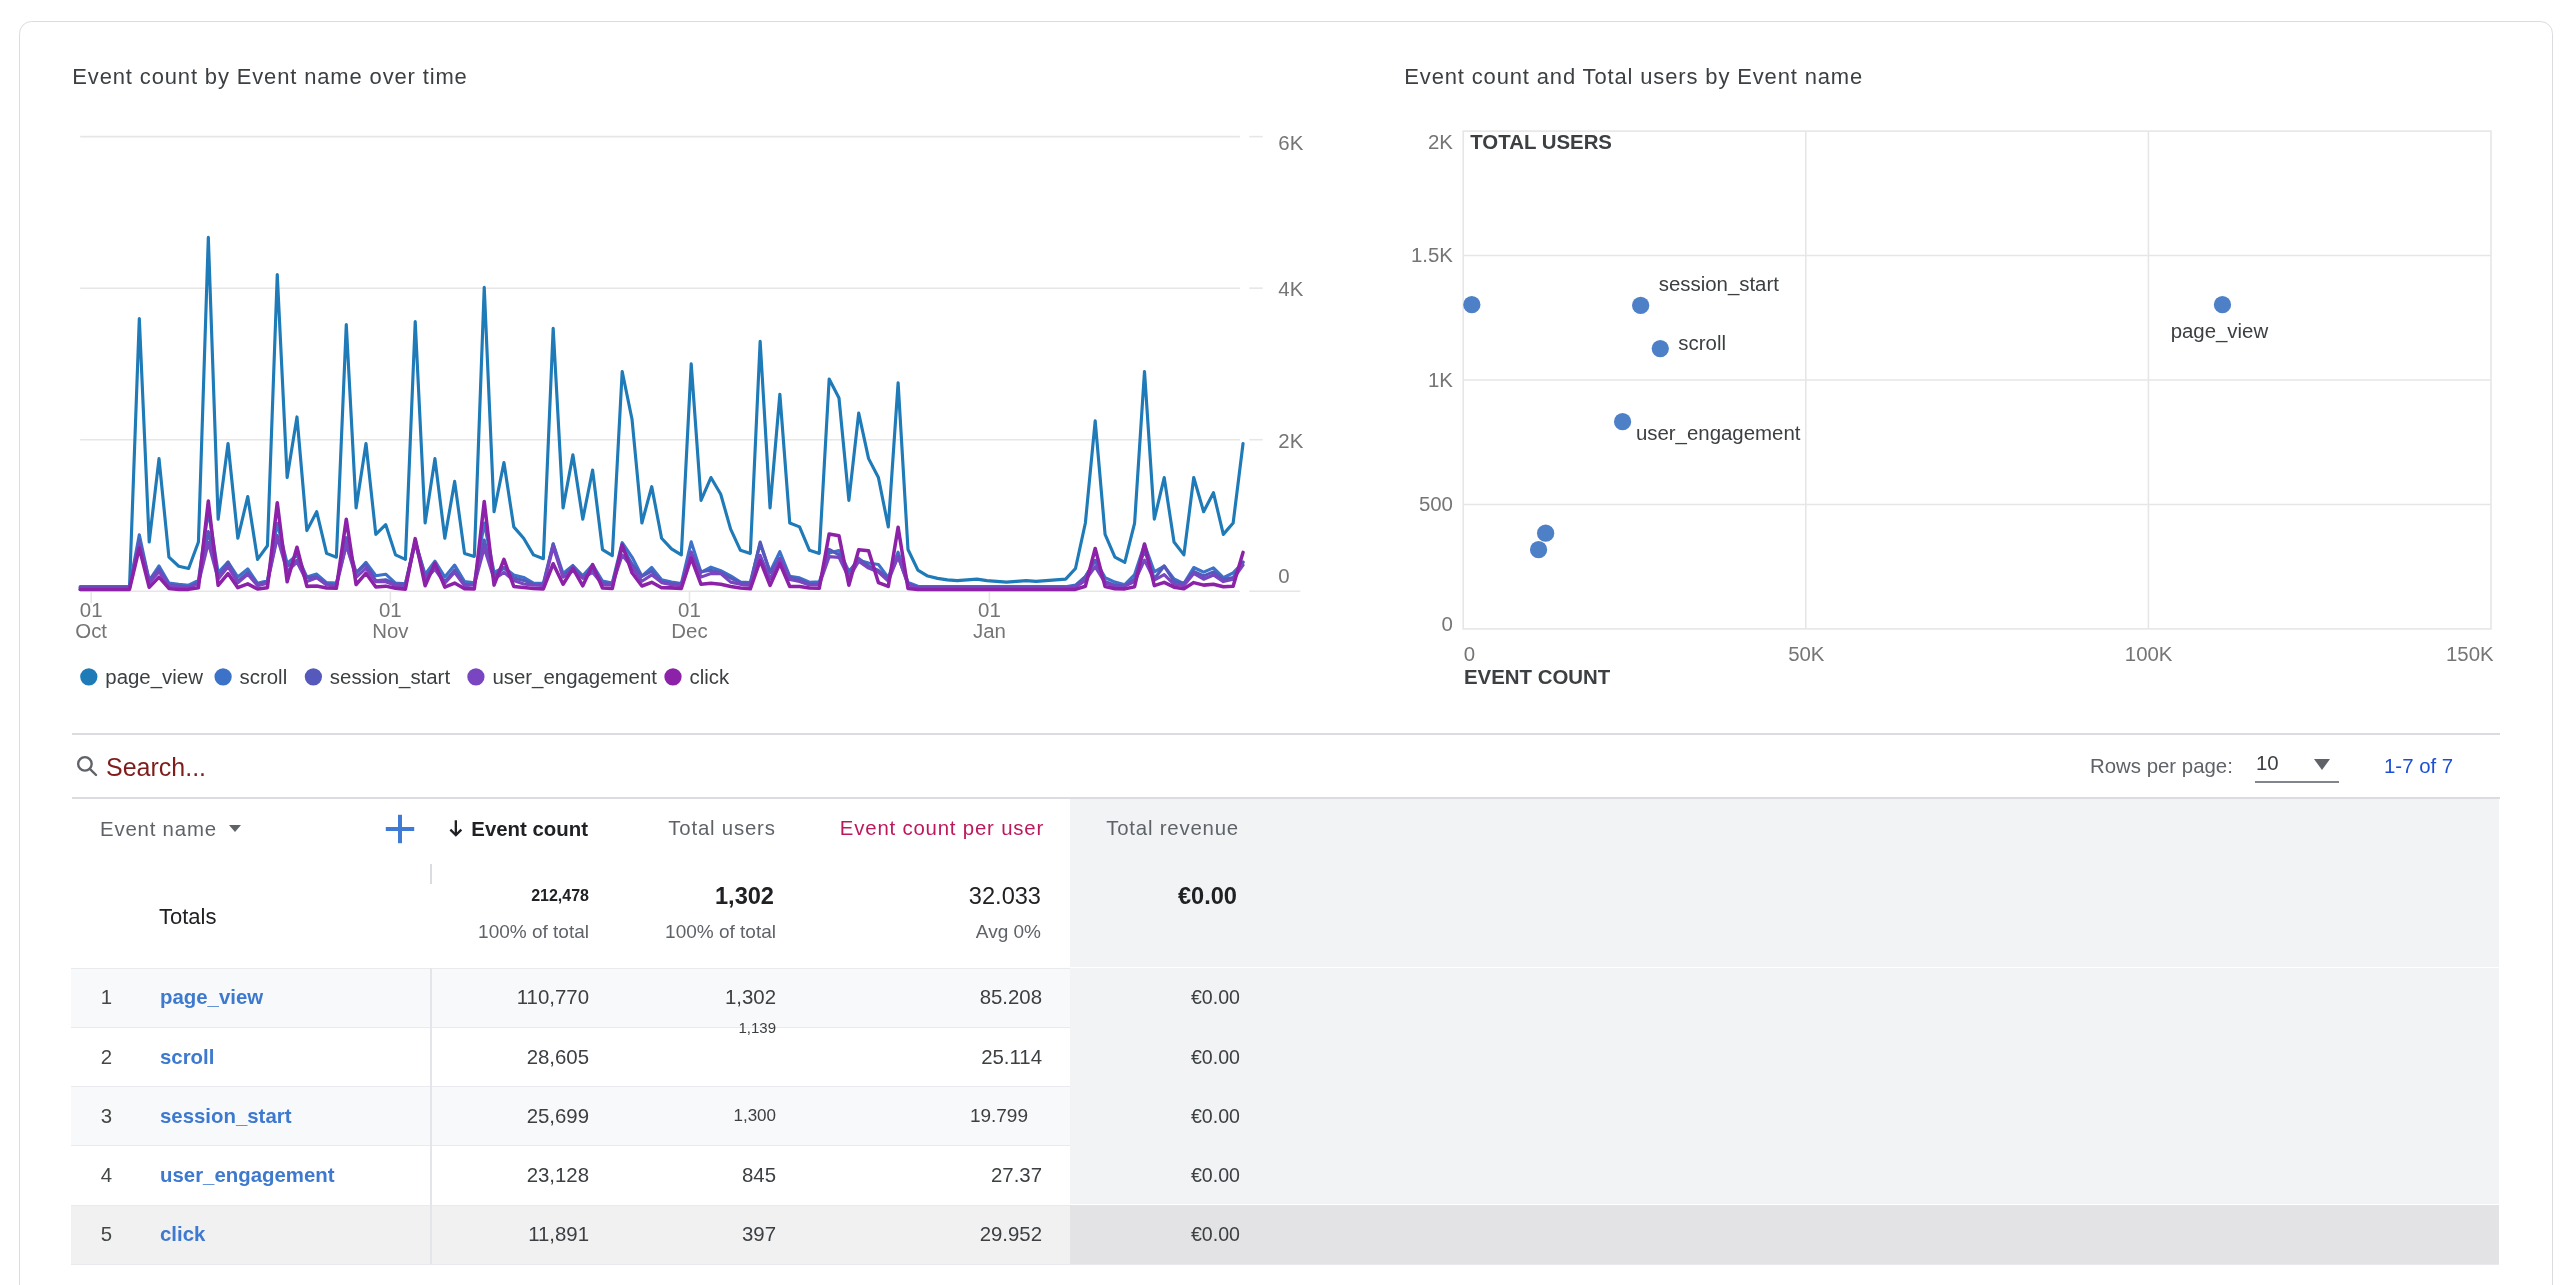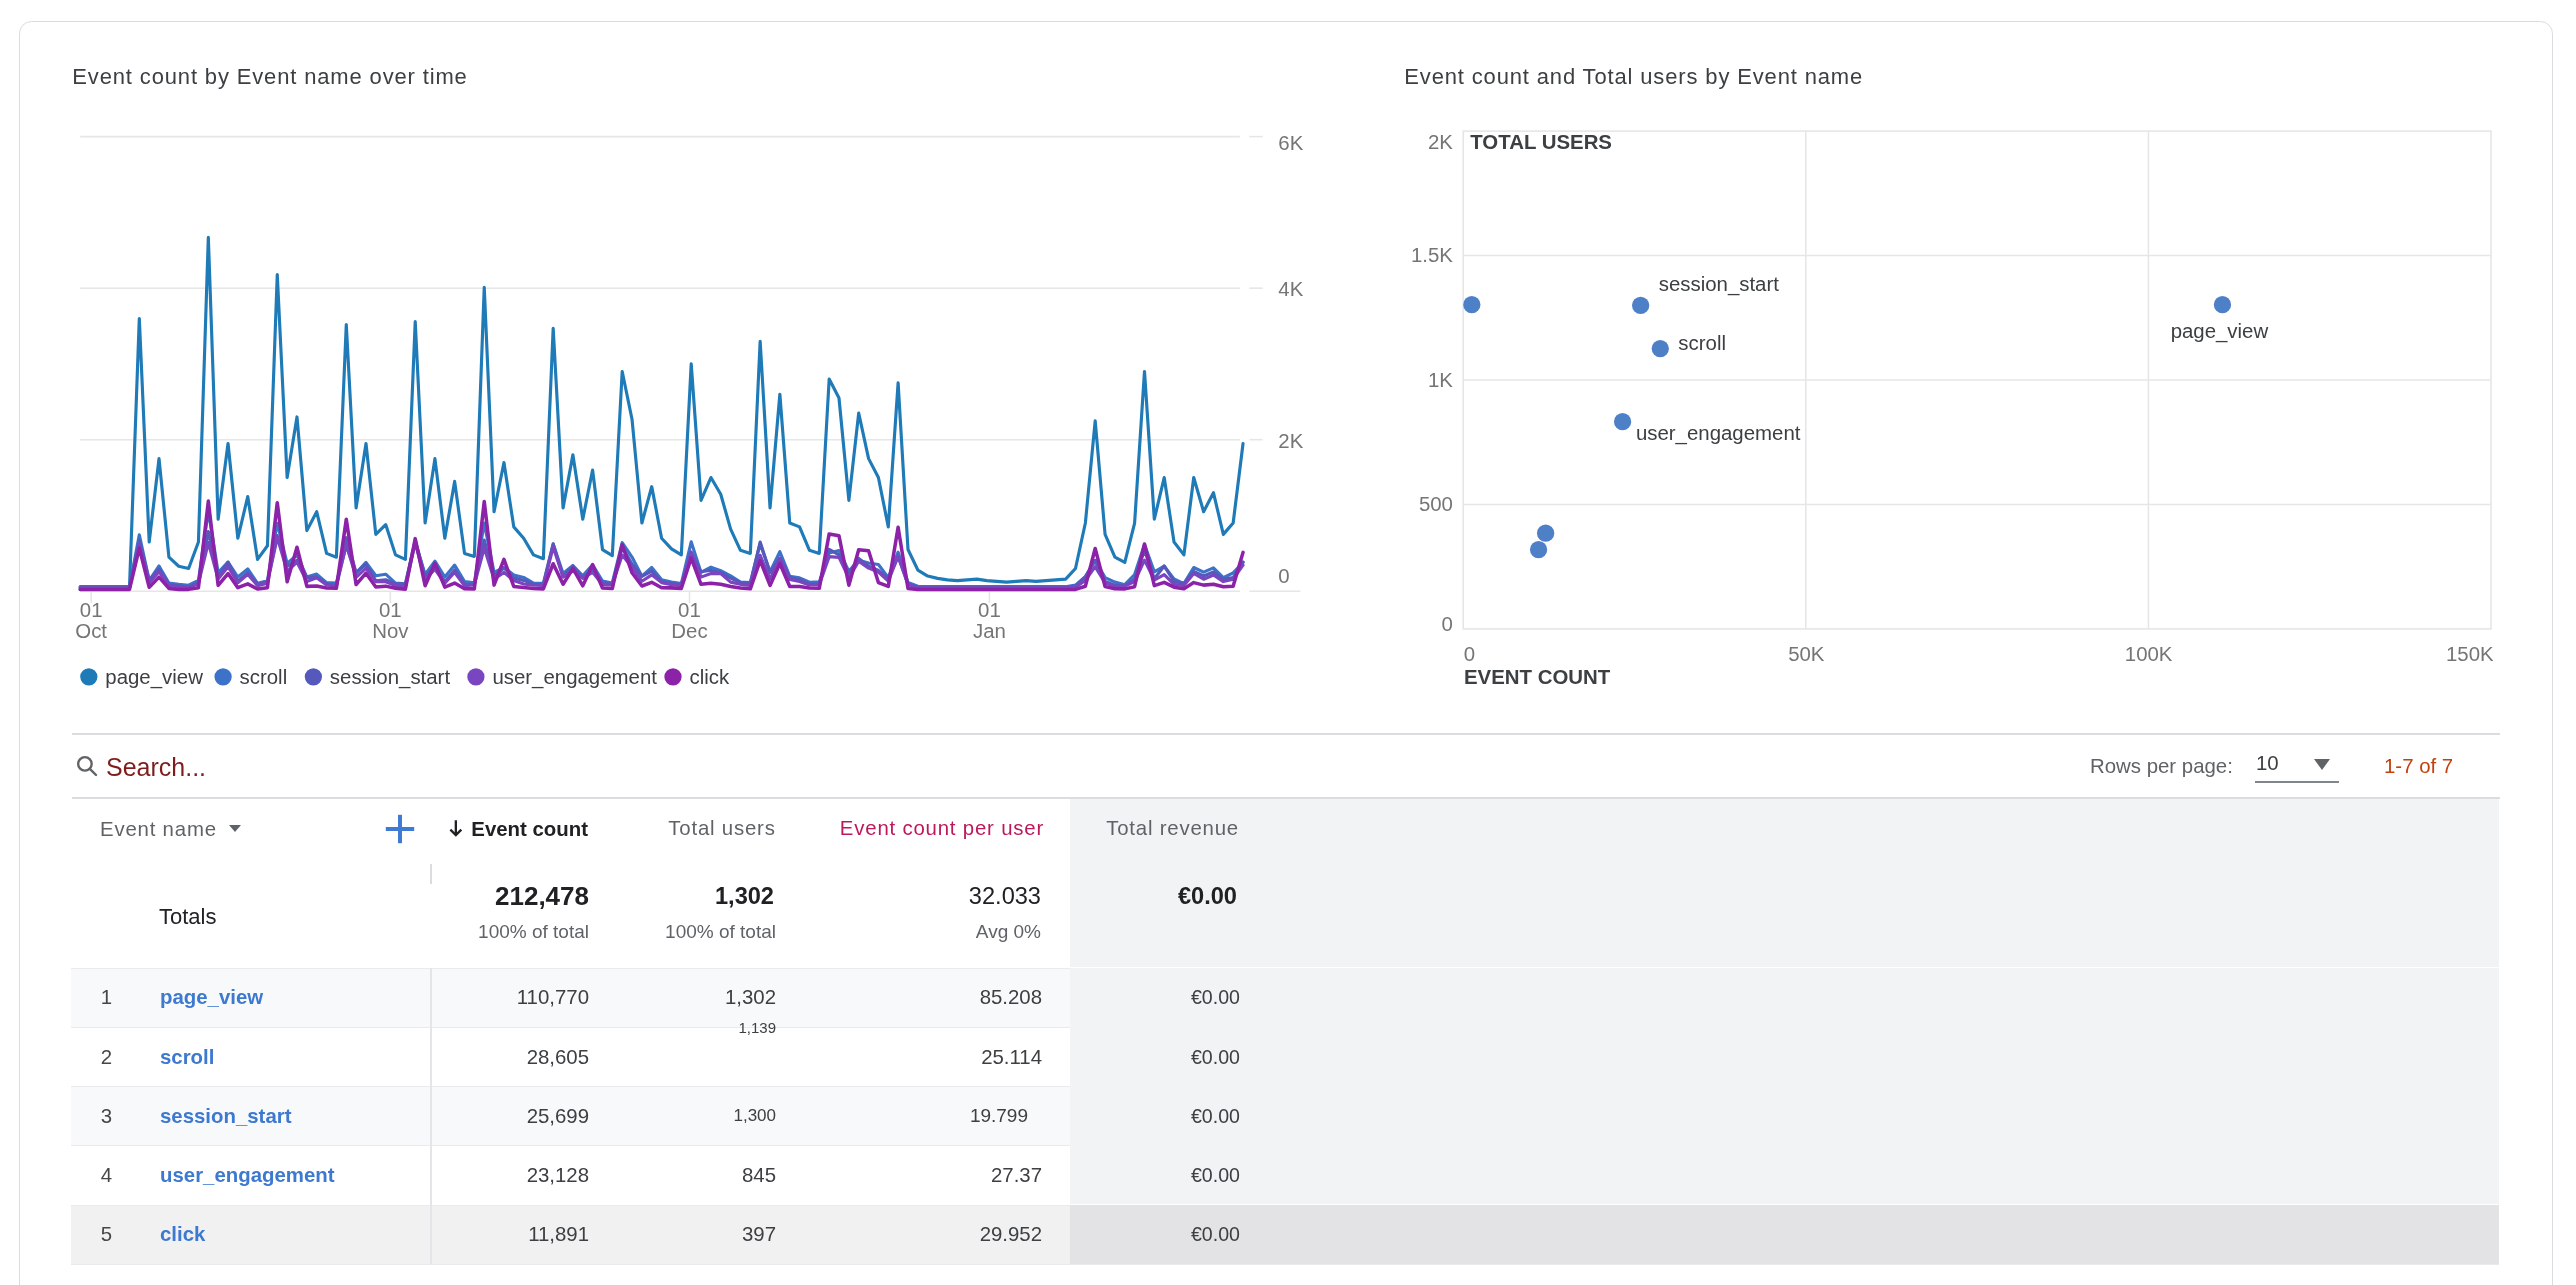--- a/index.html
+++ b/index.html
@@ -83,21 +83,21 @@
 <div style="position:absolute;left:72px;top:733px;width:2428px;height:1.6px;background:#dadce0"></div>
 <svg style="position:absolute;left:73px;top:752px" width="27" height="27" viewBox="0 0 34 34">
     <circle cx="15" cy="15" r="8.5" fill="none" stroke="#5f6368" stroke-width="3"></circle>
     <line x1="21.5" y1="21.5" x2="29" y2="29" stroke="#5f6368" stroke-width="3" stroke-linecap="round"></line>
   </svg>
 <div class="lt" style="left:106px;top:767px;color:#7f1d1d;font-size:25px">Search...</div>
 <div class="lt" style="left:2090px;top:766px;color:#5f6368;font-size:20.4px">Rows per page:</div>
 <div class="lt" style="left:2256px;top:763px;color:#3c4043;font-size:20.4px">10</div>
 <div style="position:absolute;left:2255px;top:781px;width:84px;height:1.6px;background:#80868b"></div>
 <div style="position:absolute;left:2314px;top:759px;width:0;height:0;border-left:8.6px solid transparent;border-right:8.6px solid transparent;border-top:11px solid #5f6368"></div>
-<div class="lt" style="left:2384px;top:766px;color:#c2410c;font-size:20.4px">1-7 of 7</div>
+<div class="lt" style="left:2384px;top:766px;color:#1d4ed8;font-size:20.4px">1-7 of 7</div>
 
 <div style="position:absolute;left:72px;top:797px;width:2428px;height:1.6px;background:#dadce0"></div>
 <div style="position:absolute;left:1070px;top:799px;width:1429px;height:55px;background:#f1f3f4;border-bottom:0.8px solid #e0e0e0"></div>
 <div class="lt" style="left:100px;top:829px;color:#5f6368;font-size:20.4px;letter-spacing:0.8px">Event name</div>
 <div style="position:absolute;left:229px;top:825px;width:0;height:0;border-left:6.3px solid transparent;border-right:6.3px solid transparent;border-top:7.9px solid #5f6368"></div>
 <svg style="position:absolute;left:385px;top:814px" width="30" height="30" viewBox="0 0 38 38">
     <line x1="19" y1="1" x2="19" y2="37" stroke="#3f7ad4" stroke-width="5"></line>
     <line x1="1" y1="19" x2="37" y2="19" stroke="#3f7ad4" stroke-width="5"></line>
   </svg>
 <svg style="position:absolute;left:448px;top:819px" width="15.7" height="19" viewBox="0 0 20 24">
@@ -105,21 +105,21 @@
     <polyline points="3,13.5 10,20.5 17,13.5" fill="none" stroke="#202124" stroke-width="3"></polyline>
   </svg>
 <div class="rt" style="right:1988px;top:829px;color:#202124;font-size:20.4px;font-weight:bold">Event count</div>
 <div class="ct" style="left:667px;top:828px;width:110px;text-align:center;color:#5f6368;font-size:20.4px;letter-spacing:0.8px">Total users</div>
 <div class="rt" style="right:1532px;top:828px;color:#be185d;font-size:20.4px;letter-spacing:0.8px">Event count per user</div>
 <div class="ct" style="left:1098px;top:828px;width:141px;text-align:right;color:#5f6368;font-size:20.4px;letter-spacing:0.8px">Total revenue</div>
 
 <div style="position:absolute;left:1070px;top:854px;width:1429px;height:113px;background:#f1f3f4"></div>
 <div style="position:absolute;left:430px;top:864px;width:1.6px;height:19.6px;background:#dadce0"></div>
 <div class="lt" style="left:159px;top:917px;color:#202124;font-size:22px;font-weight:normal">Totals</div>
-<div class="rt" style="right:1987px;top:896px;color:#202124;font-size:26px;font-weight:bold">212,478</div>
+<div class="rt" style="right:1987px;top:896px;color:#202124;font-size:16px;font-weight:bold">212,478</div>
 <div class="rt" style="right:1987px;top:932px;color:#5f6368;font-size:19px">100% of total</div>
 <div class="rt" style="right:1802px;top:896px;color:#202124;font-size:23.6px;font-weight:bold">1,302</div>
 <div class="rt" style="right:1800px;top:932px;color:#5f6368;font-size:19px">100% of total</div>
 <div class="rt" style="right:1535px;top:896px;color:#202124;font-size:23.6px;font-weight:normal">32.033</div>
 <div class="rt" style="right:1535px;top:932px;color:#5f6368;font-size:19px">Avg 0%</div>
 <div class="rt" style="right:1339px;top:896px;color:#202124;font-size:23.6px;font-weight:bold">€0.00</div>
 
 <div style="position:absolute;left:71px;top:968px;width:2428px;height:59px;background:#f8f9fa;border-top:0.8px solid #e8eaed"></div>
 <div style="position:absolute;left:1070px;top:968px;width:1429px;height:59px;background:#f1f3f4"></div>
 <div class="ct" style="left:86px;top:997px;width:41px;text-align:center;color:#444746;font-size:20.4px">1</div>

